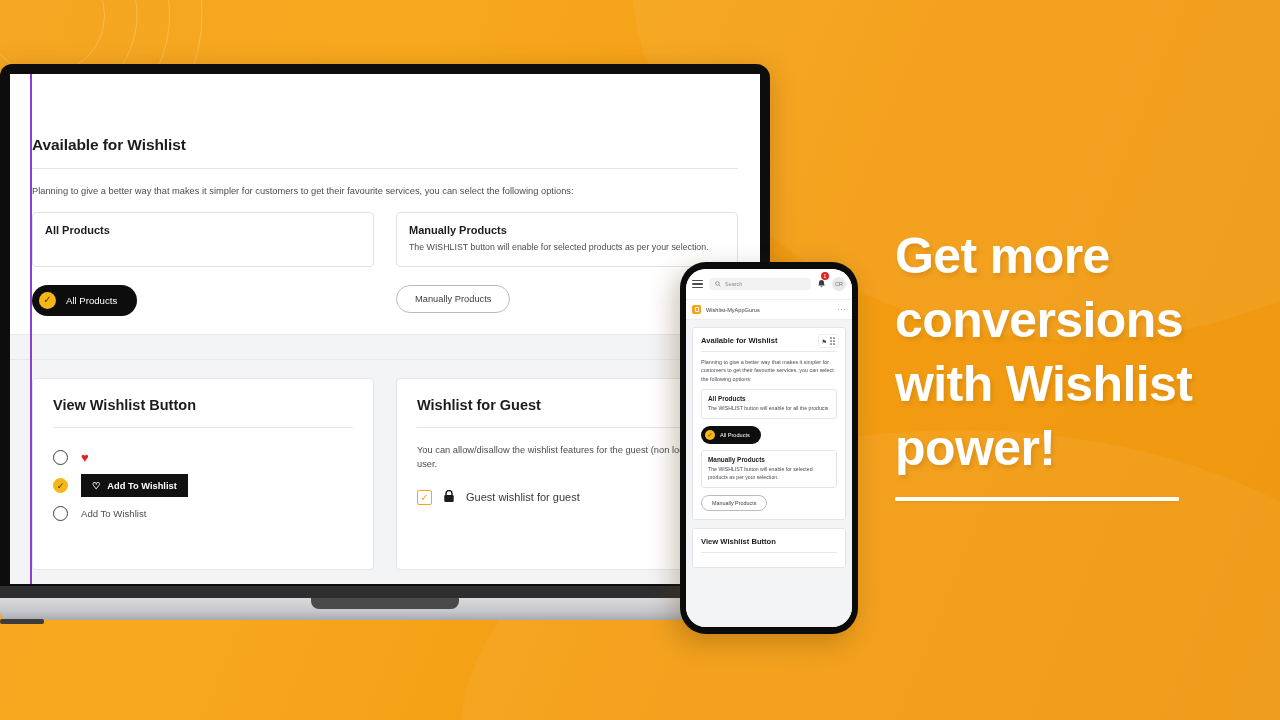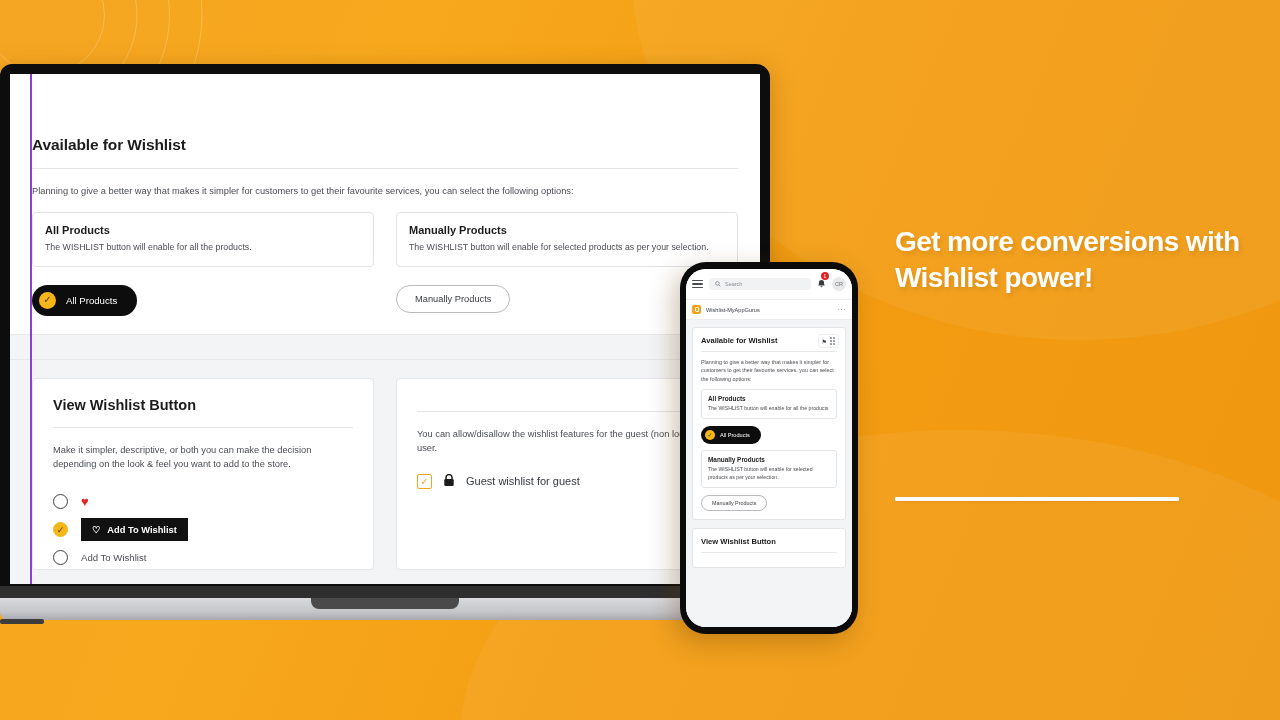--- a/index.html
+++ b/index.html
@@ -34,21 +34,21 @@
   }
   .r1 { width: 120px; height: 120px; }
   .r2 { width: 185px; height: 185px; }
   .r3 { width: 250px; height: 250px; }
   .r4 { width: 315px; height: 315px; }
 
   
   .headline {
     position: absolute; left: 895px; top: 224px; width: 360px;
     color: #ffffff;
-    font-size: 28px; line-height: 1.28; font-weight: bold;
+    font-size: 50px; line-height: 1.28; font-weight: bold;
     letter-spacing: -0.6px;
     text-shadow: 2px 3px 4px rgba(140,85,0,0.22);
   }
   .headline-rule {
     position: absolute; left: 895px; top: 497px;
     width: 284px; height: 4px; background: #ffffff; border-radius: 1px;
     box-shadow: 0 1px 2px rgba(140,85,0,0.15);
   }
 
   
@@ -268,21 +268,20 @@
           <div class="purple-strip"></div>
 
           <div class="panel-top">
             <div class="section-title">Available for Wishlist</div>
             <div class="title-rule"></div>
             <div class="body-text">Planning to give a better way that makes it simpler for customers to get their favourite services, you can select the following options:</div>
 
             <div class="option-row">
               <div class="option-card">
                 <h4>All Products</h4>
-                <p>The WISHLIST button will enable for all the products.</p>
               </div>
               <div class="option-card">
                 <h4>Manually Products</h4>
                 <p>The WISHLIST button will enable for selected products as per your selection.</p>
               </div>
             </div>
 
             <div class="pill-row">
               <div class="pill-col">
                 <div class="pill-dark">
@@ -298,21 +297,20 @@
             </div>
           </div>
 
           <div class="gap-band"></div>
 
           <div class="panel-bottom">
 
             <div class="bcard">
               <h3>View Wishlist Button</h3>
               <div class="title-rule"></div>
-              <div class="body-text">Make it simpler, descriptive, or both you can make the decision depending on the look &amp; feel you want to add to the store.</div>
 
               <div class="radio-list">
                 <div class="radio-item">
                   <span class="radio"></span>
                   <span class="heart-red">♥</span>
                 </div>
                 <div class="radio-item">
                   <span class="radio checked">✓</span>
                   <span class="btn-black">
                     <span>♡</span>
@@ -320,20 +318,21 @@
                   </span>
                 </div>
                 <div class="radio-item">
                   <span class="radio"></span>
                   <span class="plain-label">Add To Wishlist</span>
                 </div>
               </div>
             </div>
 
             <div class="bcard">
+              <h3>Wishlist for Guest</h3>
               <div class="title-rule"></div>
               <div class="body-text">You can allow/disallow the wishlist features for the guest (non logged in) user.</div>
 
               <div class="check-row">
                 <span class="checkbox">✓</span>
                 <span class="lock">
                   <svg width="12" height="13" viewBox="0 0 12 13">
                     <path d="M3 5V3.6a3 3 0 016 0V5" fill="none" stroke="#1c1c1c" stroke-width="1.5"></path>
                     <rect x="1.3" y="5" width="9.4" height="7" rx="1.2" fill="#1c1c1c"></rect>
                   </svg>

